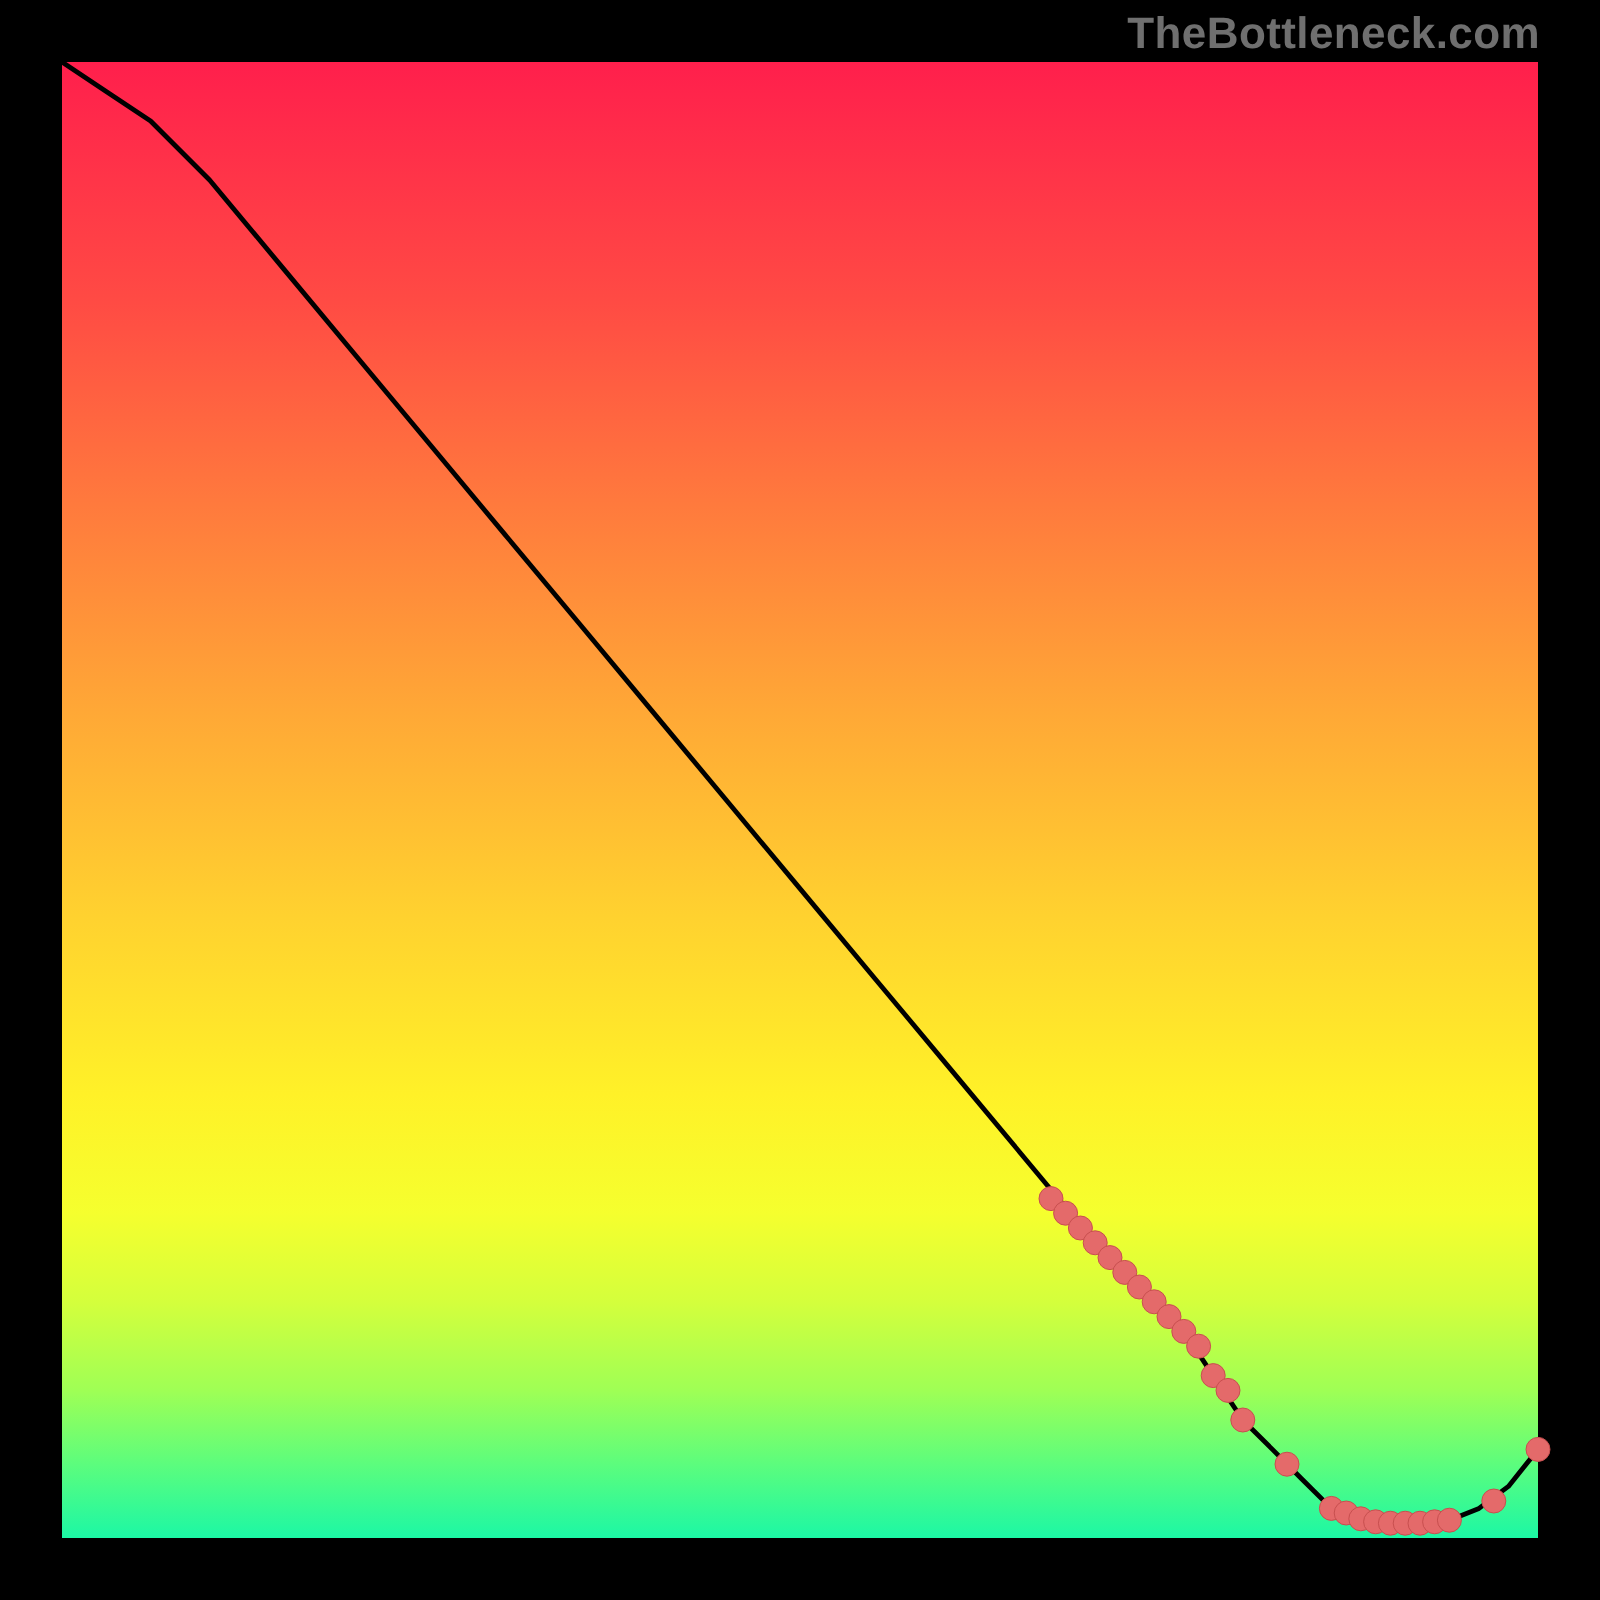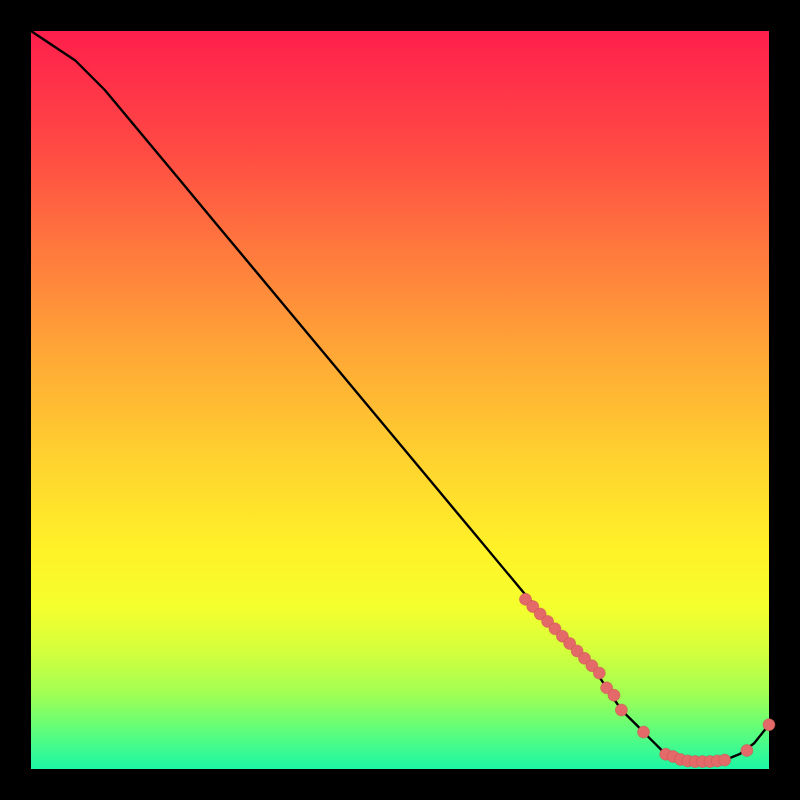--- a/index.html
+++ b/index.html
@@ -56,20 +56,21 @@
     width: 738px;
     height: 738px;
     overflow: visible;
   }
 </style>
 </head>
 <body>
 
 <div class="stage">
 
+  <div class="watermark">TheBottleneck.com</div>
 
   <div class="plot-area">
     <svg class="curve" viewBox="0 0 738 738">
       <path id="curve-path" fill="none" stroke="#000000" stroke-width="2.4" stroke-linecap="round" stroke-linejoin="round" d="M0.0 0.0 L22.1 14.8 L44.3 29.5 L73.8 59.0 L110.7 103.3 L147.6 147.6 L184.5 191.9 L221.4 236.2 L258.3 280.4 L295.2 324.7 L332.1 369.0 L369.0 413.3 L405.9 457.6 L442.8 501.8 L479.7 546.1 L516.6 590.4 L531.4 605.2 L546.1 619.9 L560.9 634.7 L575.6 656.8 L590.4 679.0 L605.2 693.7 L619.9 708.5 L634.7 723.2 L649.4 728.4 L664.2 730.6 L679.0 730.6 L693.7 729.1 L708.5 723.2 L723.2 712.2 L738.0 693.7"></path>
       <g id="marker-group">
           <circle cx="494.5" cy="568.3" r="6" fill="#e46a6a" stroke="#c84f4f" stroke-width="0.5"></circle>
           <circle cx="501.8" cy="575.6" r="6" fill="#e46a6a" stroke="#c84f4f" stroke-width="0.5"></circle>
           <circle cx="509.2" cy="583.0" r="6" fill="#e46a6a" stroke="#c84f4f" stroke-width="0.5"></circle>
           <circle cx="516.6" cy="590.4" r="6" fill="#e46a6a" stroke="#c84f4f" stroke-width="0.5"></circle>
           <circle cx="524.0" cy="597.8" r="6" fill="#e46a6a" stroke="#c84f4f" stroke-width="0.5"></circle>

